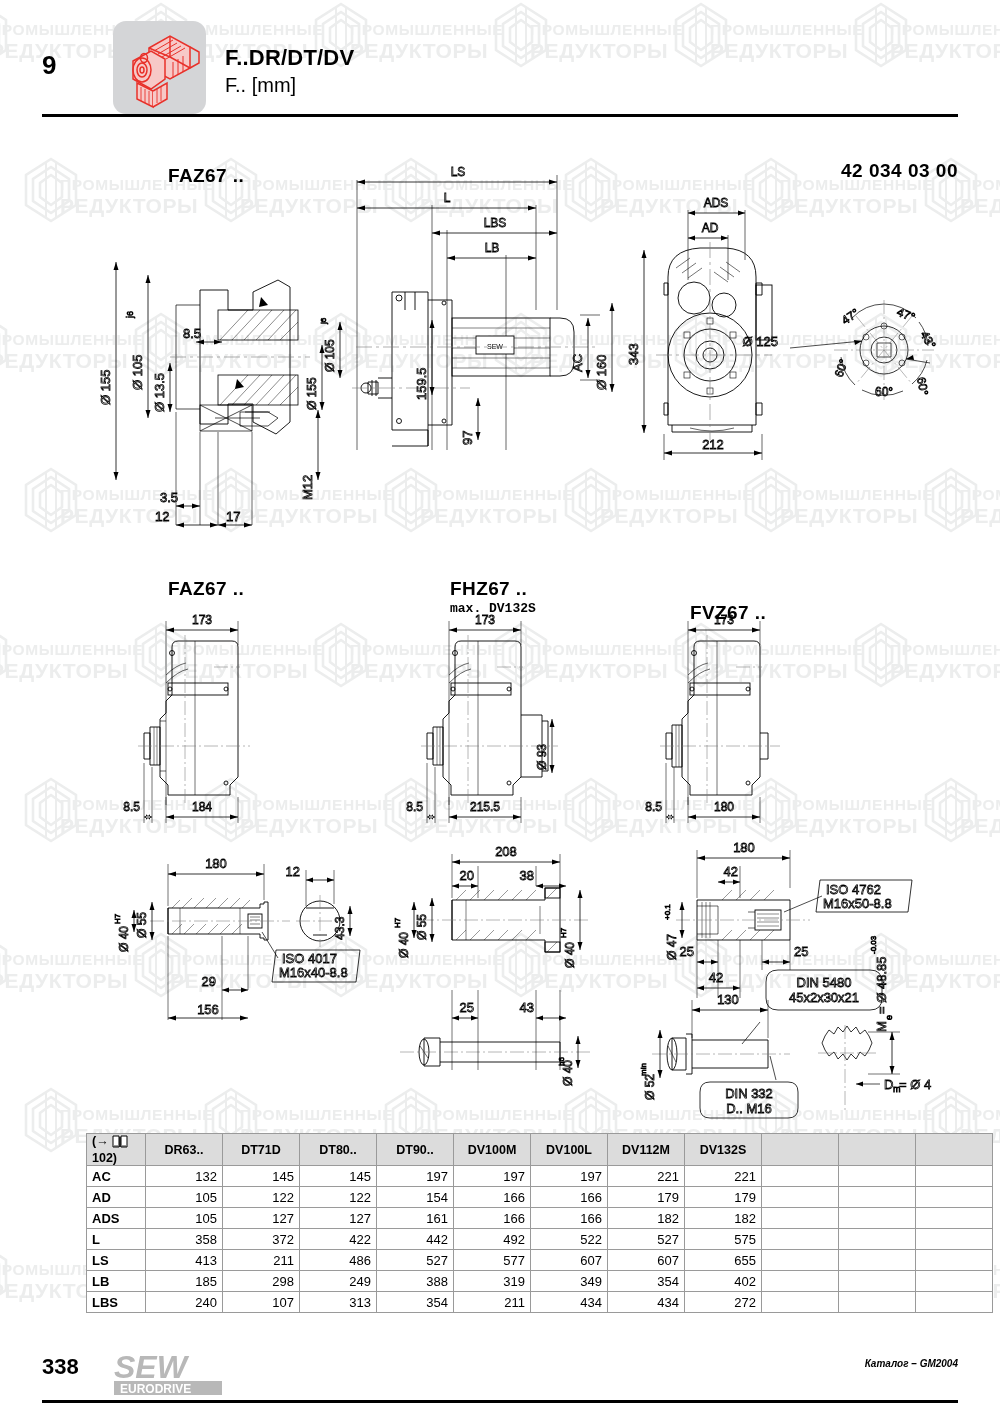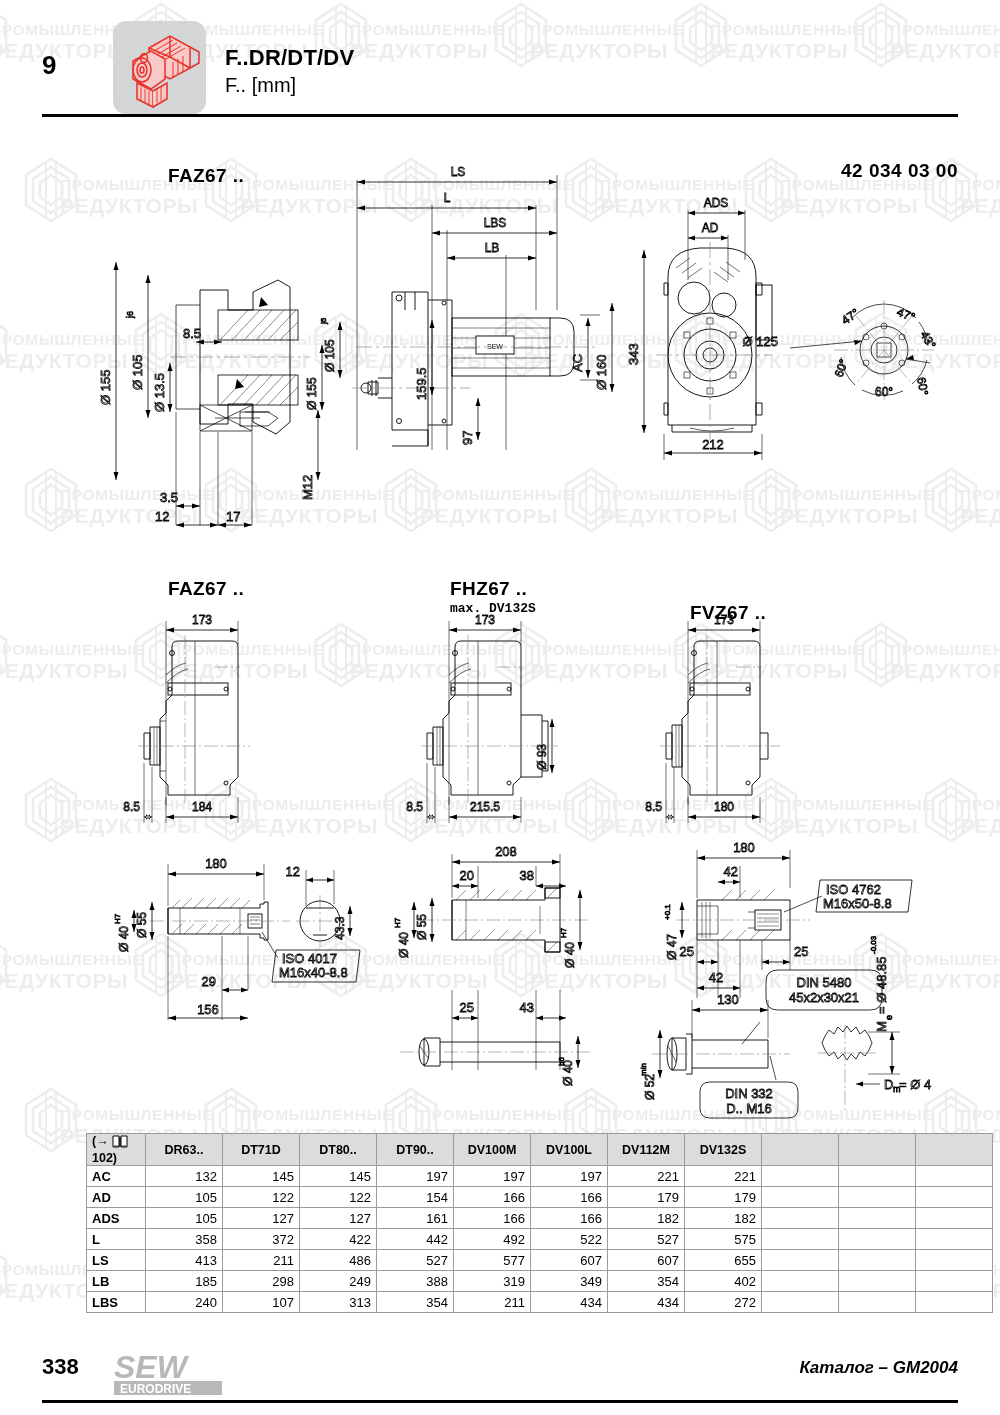--- a/index.html
+++ b/index.html
@@ -39,21 +39,21 @@
   #tbl thead th.c0{text-align:left;}
   #tbl tbody th{background:#fff;font-weight:bold;text-align:left;width:48px;}
   #tbl tbody td{text-align:right;width:66px;background:#fff;}
   #tbl td.blank{background:#fff;}
   .bookicon{display:inline-block;vertical-align:-3px;}
 
   
   #ftr{position:absolute;left:0;top:1340px;width:1000px;height:70px;z-index:3;}
   #pageno{position:absolute;left:42px;top:14px;font-size:22px;font-weight:bold;}
   #sewlogo{position:absolute;left:110px;top:8px;width:160px;height:50px;}
-  #catref{position:absolute;right:42px;top:18px;font-size:17px;font-style:italic;font-weight:bold;}
+  #catref{position:absolute;right:42px;top:18px;font-size:10px;font-style:italic;font-weight:bold;}
   #frule{position:absolute;left:42px;top:60px;width:916px;height:2.5px;background:#000;}
 </style>
 </head>
 <body>
 
 <div id="watermark">
     <div class="wm" style="left: -10px; top: 20px;">
       <svg width="70" height="72" viewBox="0 0 70 72">
         <g fill="none" stroke="#eceded" stroke-width="2.6">
           <path d="M35 6 L60 22 L60 52 L35 68 L10 52 L10 22 Z"></path>

